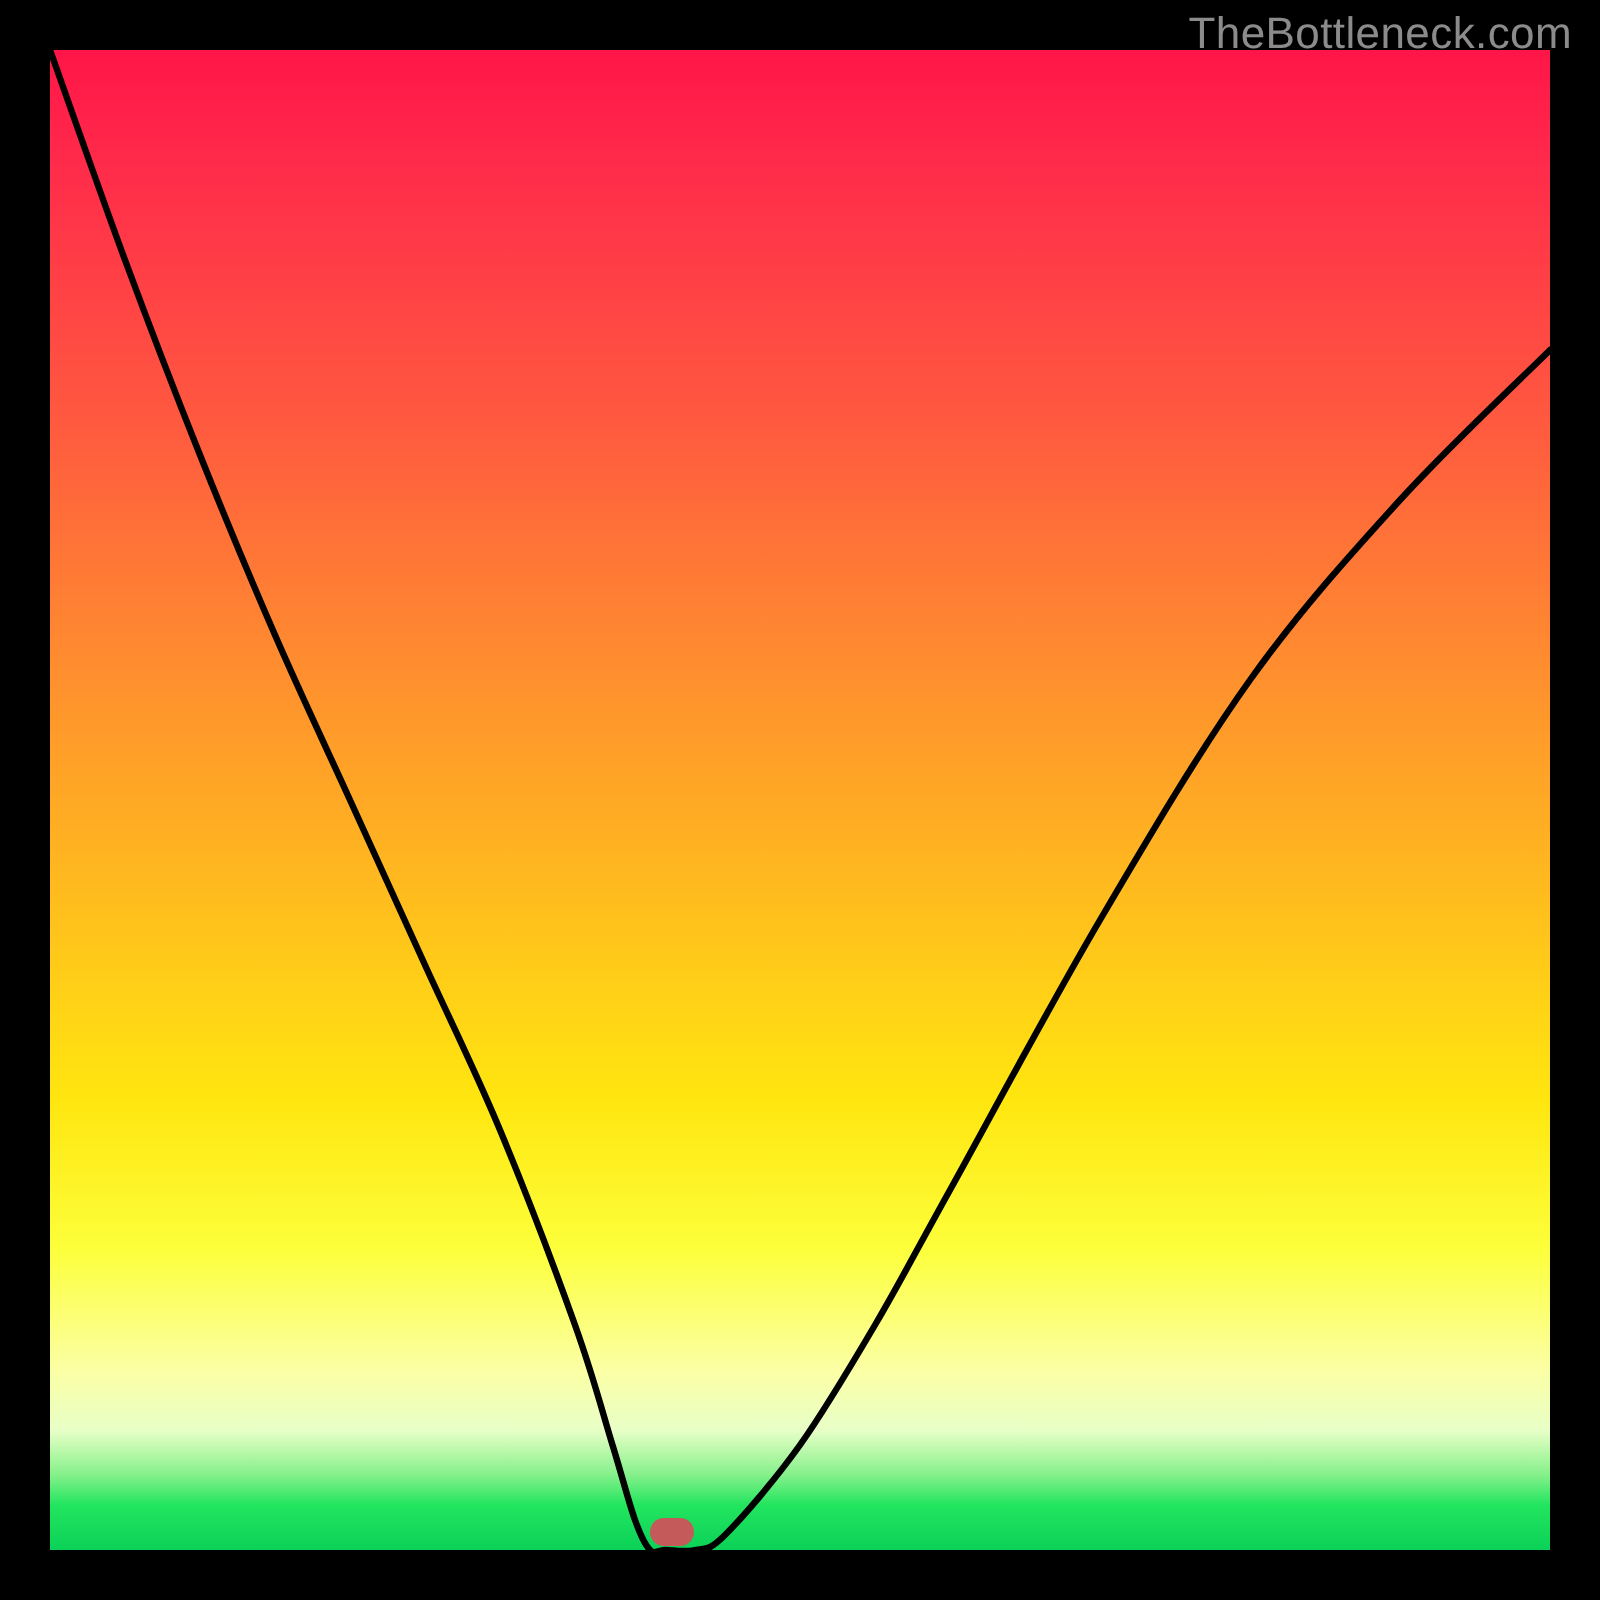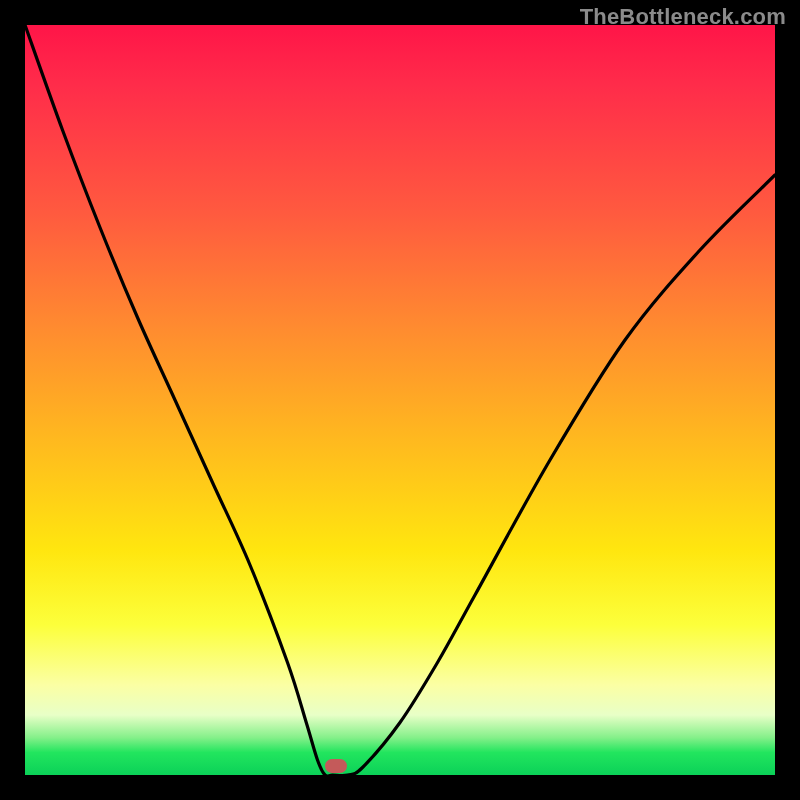--- a/index.html
+++ b/index.html
@@ -39,21 +39,21 @@
       #22e55e 97%,
       #0bd158 100%
     );
   }
   .watermark {
     position: absolute;
     top: 4px;
     right: 14px;
     color: #8b8b8b;
     font-size: 22px;
-    font-weight: 700;
+    font-weight: 400;
     letter-spacing: 0.2px;
     z-index: 3;
     user-select: none;
   }
   svg.curve {
     position: absolute;
     left: 0;
     top: 0;
     width: 750px;
     height: 750px;

